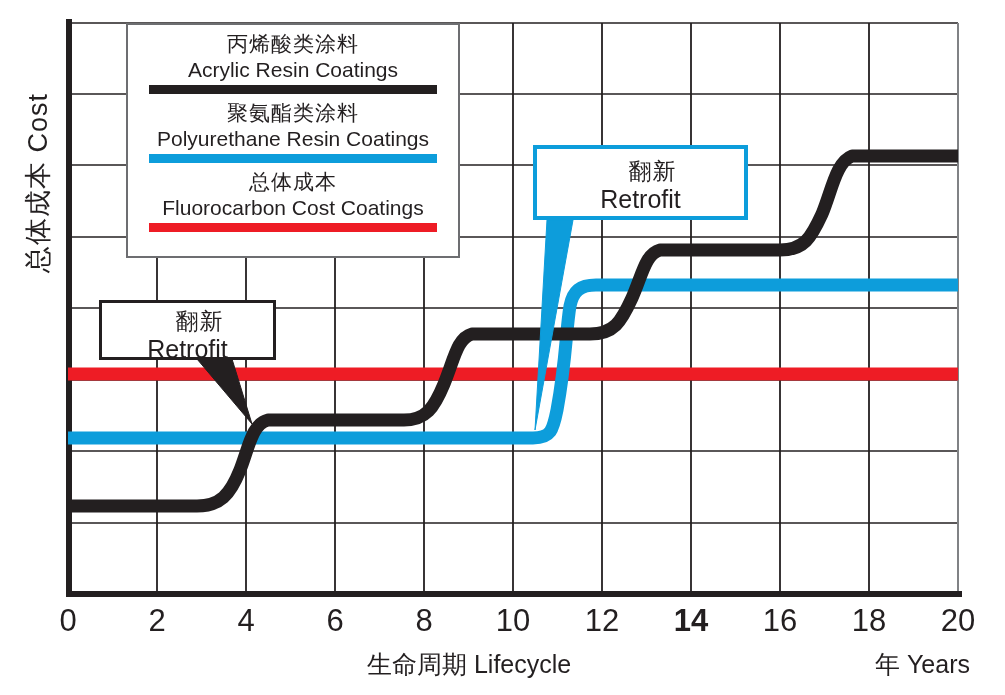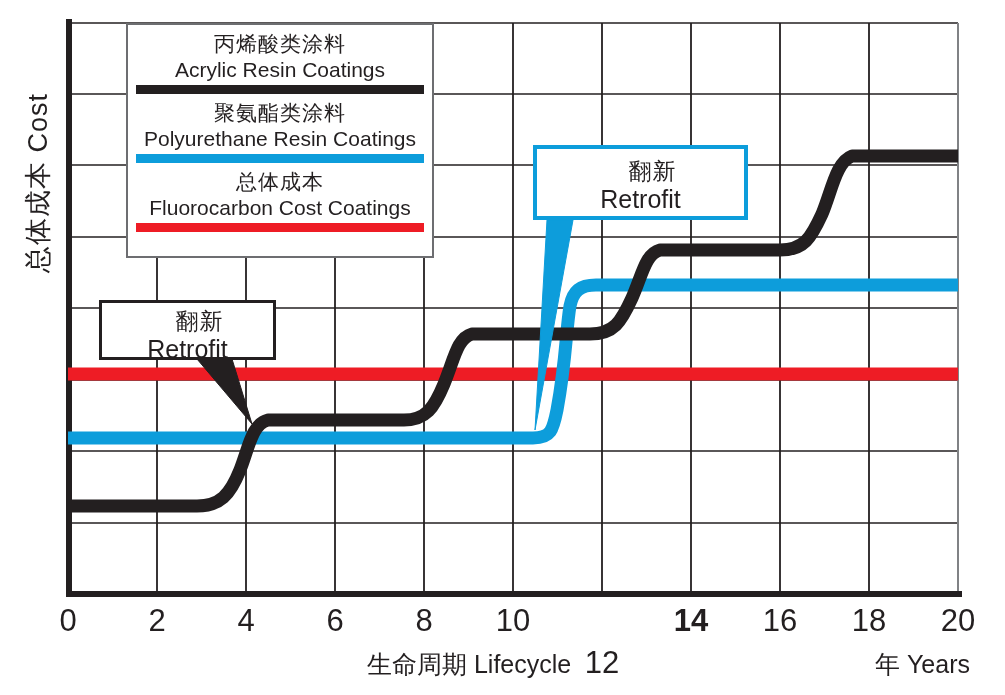--- a/index.html
+++ b/index.html
@@ -40,21 +40,21 @@
     top:648px;
     white-space:nowrap;
   }
   .xlabel.lifecycle{left:367px;}
   .xlabel.years{left:875px;}
 
   
   .legend{
     position:absolute;
     left:126px; top:23px;
-    width:308px; height:235px;
+    width:334px; height:235px;
     background:#ffffff;
     border:2px solid #6d6e71;
     box-sizing:border-box;
   }
   .legend-entry{
     text-align:center;
     padding-top:6px;
   }
   .legend-entry .cn{
     font-size:21px;color:#231f20;line-height:26px;letter-spacing:1px;
@@ -150,21 +150,21 @@
   </svg>
 
   <div class="ylabel">总体成本 Cost</div>
 
   <div class="xtick" style="left:38px;">0</div>
   <div class="xtick" style="left:127px;">2</div>
   <div class="xtick" style="left:216px;">4</div>
   <div class="xtick" style="left:305px;">6</div>
   <div class="xtick" style="left:394px;">8</div>
   <div class="xtick" style="left:483px;">10</div>
-  <div class="xtick" style="left:572px;margin-top:42px;">12</div>
+  <div class="xtick" style="left:572px;">12</div>
   <div class="xtick" style="left:661px;font-weight:bold;">14</div>
   <div class="xtick" style="left:750px;">16</div>
   <div class="xtick" style="left:839px;">18</div>
   <div class="xtick" style="left:928px;">20</div>
 
   <div class="xlabel lifecycle">生命周期 Lifecycle</div>
   <div class="xlabel years">年 Years</div>
 
   <div class="legend">
 

